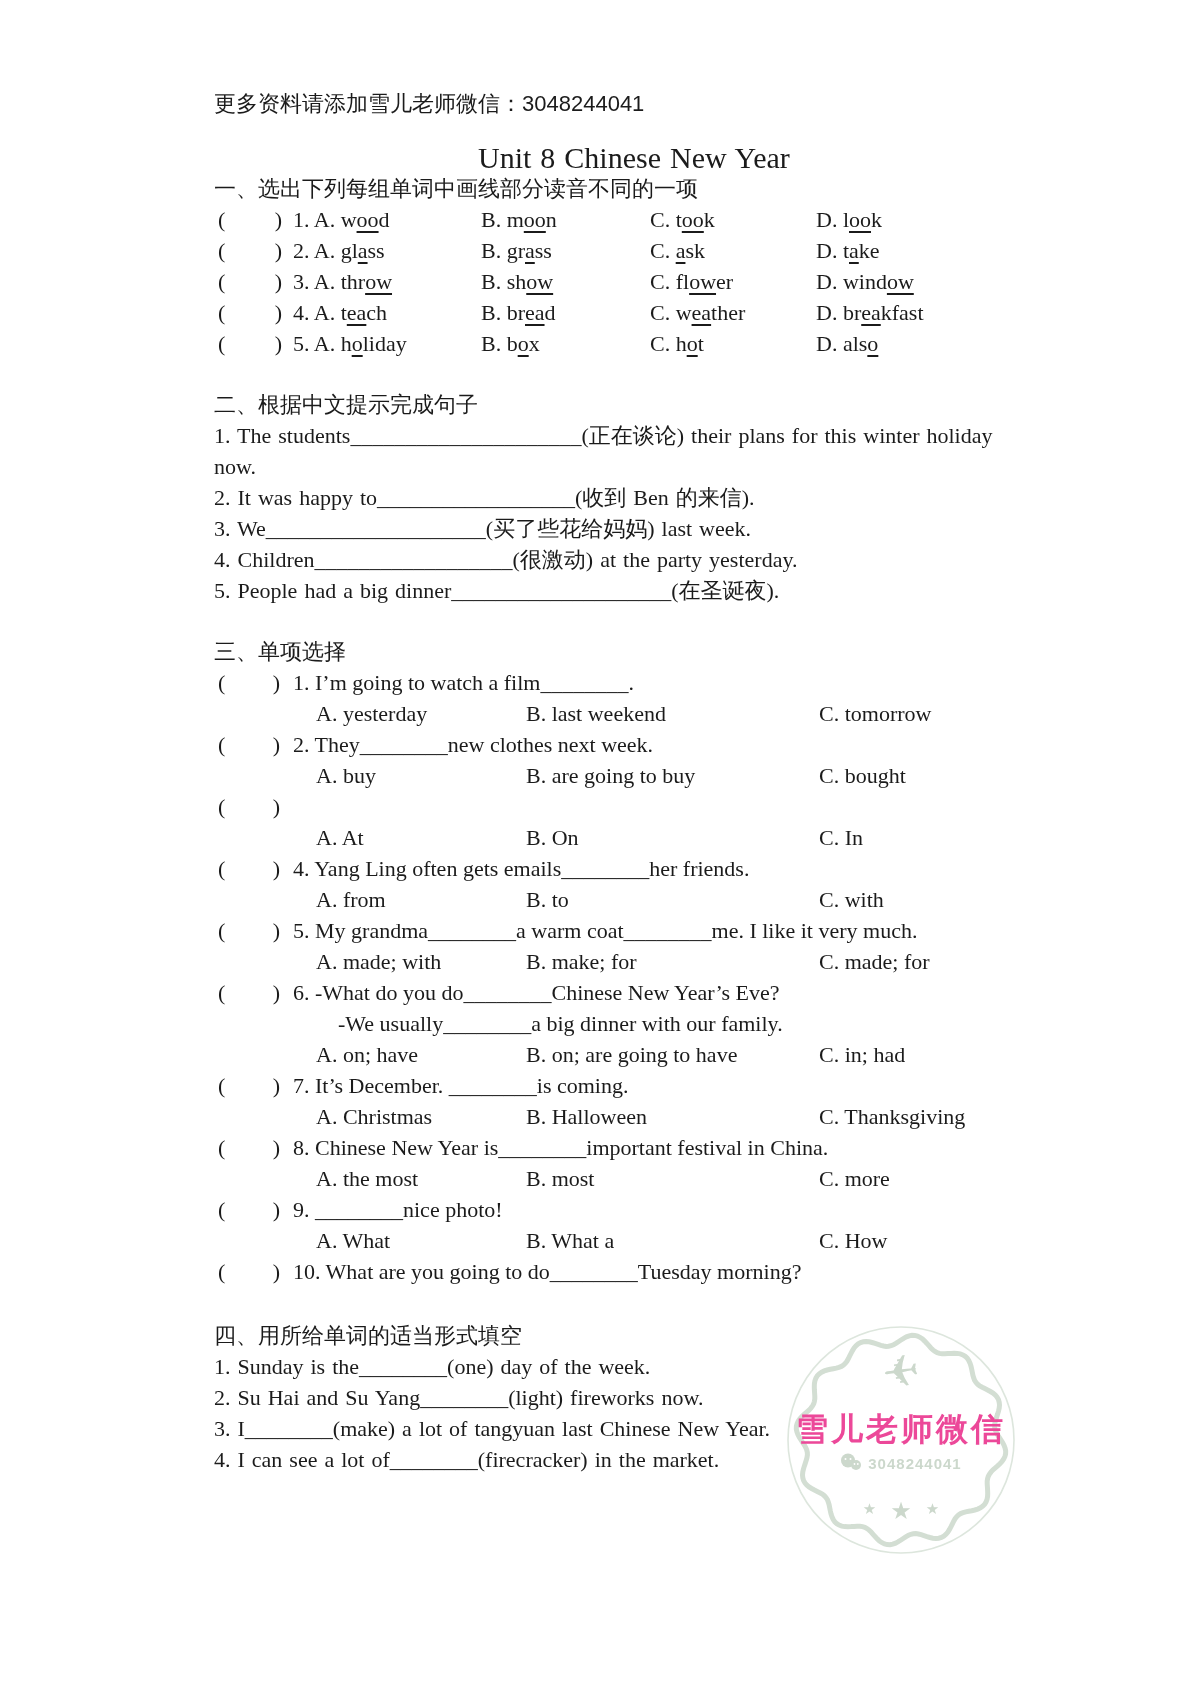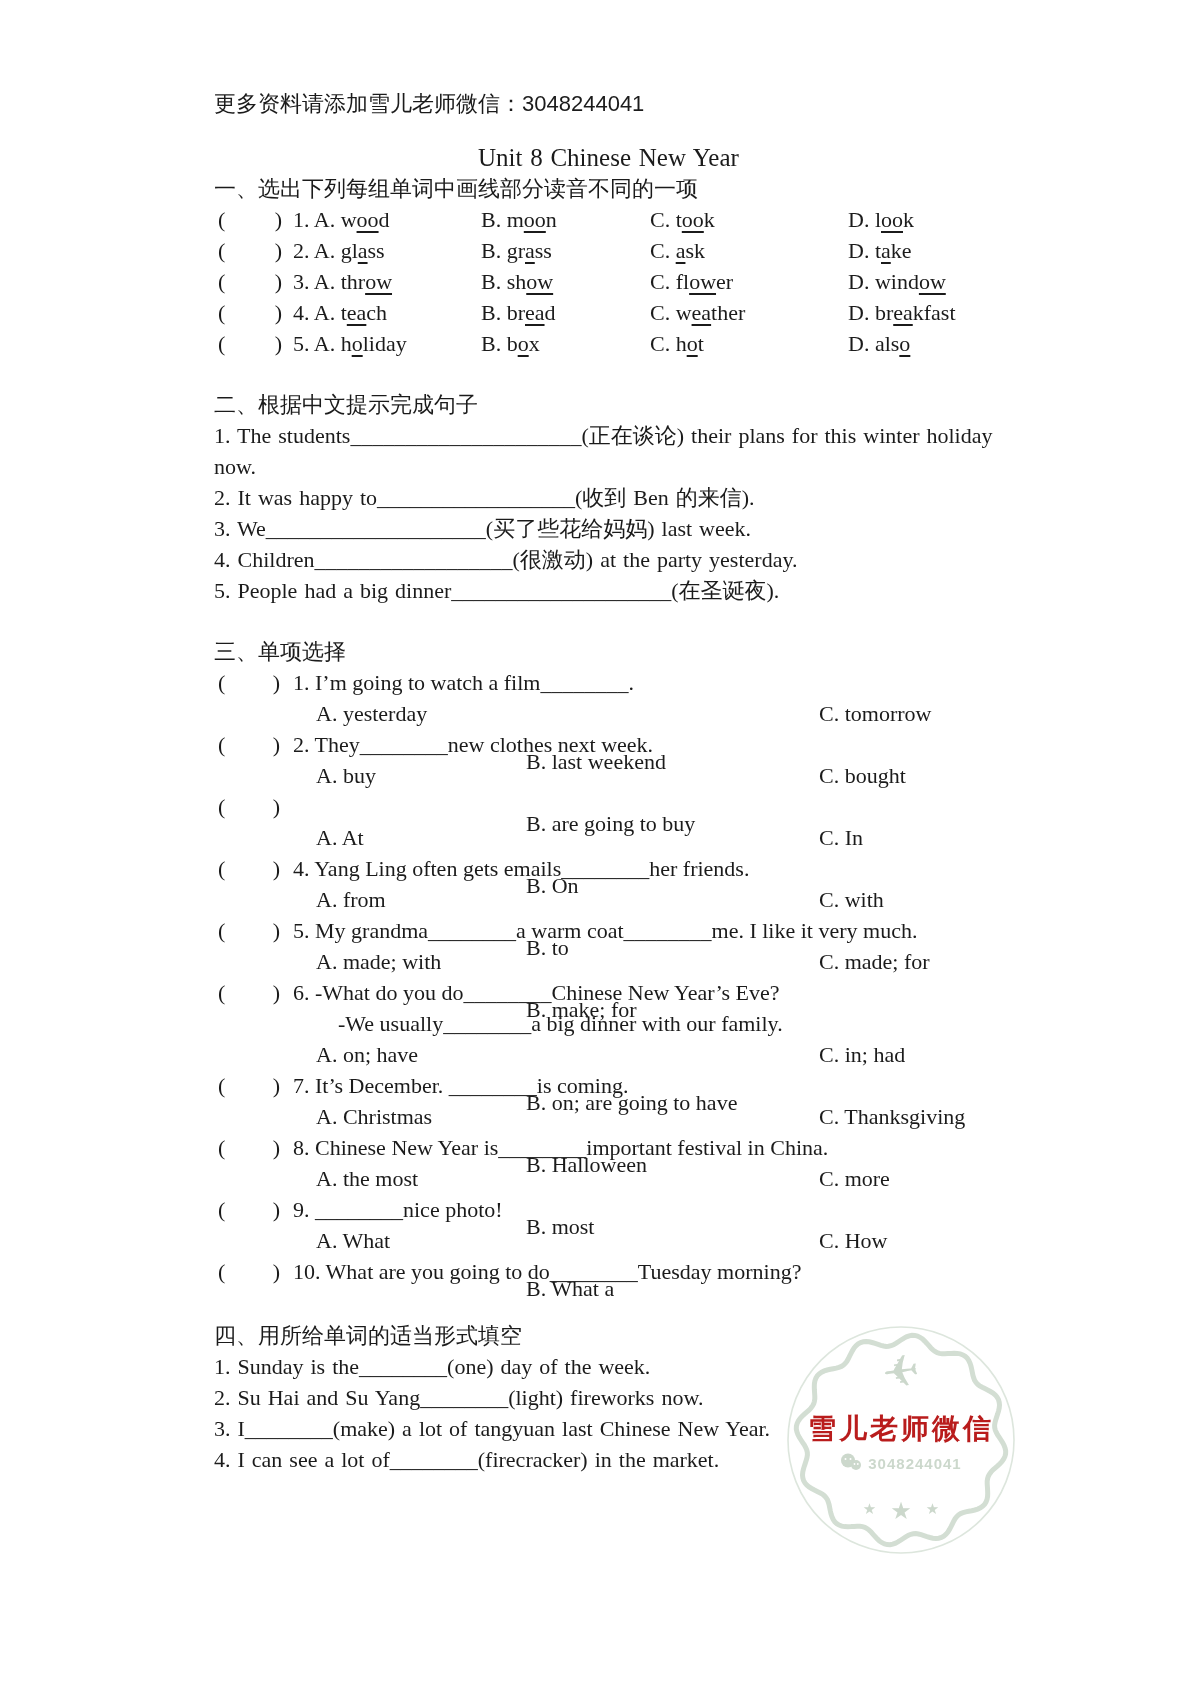--- a/index.html
+++ b/index.html
@@ -7,58 +7,58 @@
     position:relative;
     width:1191px;height:1684px;
     background:#ffffff;
     font-family:"Liberation Serif","DejaVu Serif",serif;
     font-size:22px;color:#1b1b1b;
     overflow:hidden;
     padding-left:48px;
   }
   .content{position:relative;z-index:1;padding:88px 20px 0 166px;}
   .line{height:31px;line-height:31px;white-space:nowrap;word-spacing:1.5px;}
-  .title-line{margin-top:23px;margin-left:264px;width:fit-content;font-size:25px;}
+  .title-line{margin-top:23px;margin-left:264px;width:fit-content;font-size:30px;}
   .sec-heading{height:31px;line-height:31px;}
   .gap30{margin-top:30px;}
   .gap33{margin-top:33px;}
   
   .s1-row{display:flex;height:31px;line-height:31px;white-space:nowrap;}
   .br{display:inline-flex;justify-content:space-between;flex:0 0 auto;}
   .br-s1{width:64px;margin-left:4px;margin-right:11px;}
   .br-s3{width:62px;margin-left:4px;margin-right:13px;}
   .s1-cell{flex:0 0 auto;}
   .s1-c0{width:188px;}
   .s1-c1{width:169px;}
   .s1-c2{width:166px;}
-  .s1-c3{width:auto;margin-left:32px;}
+  .s1-c3{width:auto;}
   .ul{text-decoration:underline;text-decoration-thickness:2px;text-underline-offset:4px;font-family:Liberation Serif, serif;}
   
   .q-line{display:flex;height:31px;line-height:31px;white-space:nowrap;}
   .q-line2{height:31px;line-height:31px;padding-left:124px;white-space:nowrap;}
   .opt-row{display:flex;height:31px;line-height:31px;padding-left:102px;white-space:nowrap;}
   .opt0{flex:0 0 auto;min-width:210px;}
-  .opt1{flex:0 0 auto;min-width:257px;margin-top:48px;}
+  .opt1{flex:0 0 auto;min-width:257px;}
   .opt2{flex:0 0 auto;margin-left:36px;}
   .sans{font-family:"Liberation Sans","DejaVu Sans",sans-serif;}
   
   .watermark{
     position:absolute;left:779px;top:1318px;width:244px;height:244px;
     z-index:0;pointer-events:none;
   }
   .watermark svg.ring{position:absolute;left:0;top:0;}
   .wm-plane{
     position:absolute;left:0;top:30px;width:244px;text-align:center;
     font-size:44px;line-height:48px;color:#ccd8cc;
     font-family:"DejaVu Sans",sans-serif;
     transform:scaleX(-1) rotate(8deg);
   }
   .wm-title{
     position:absolute;left:0;top:97px;width:244px;text-align:center;
-    font-size:28px;line-height:28px;letter-spacing:3px;color:#b91c1c;
+    font-size:32px;line-height:28px;letter-spacing:3px;color:#ec4899;
     font-family:"Liberation Sans","DejaVu Sans",sans-serif;font-weight:bold;
   }
   .wm-num-row{
     position:absolute;left:0;top:135px;width:244px;
     display:flex;justify-content:center;align-items:center;gap:6px;
     color:#ccd8cc;font-family:"Liberation Sans","DejaVu Sans",sans-serif;
     font-size:15px;letter-spacing:1px;font-weight:bold;
   }
   .wm-stars{
     position:absolute;left:0;top:176px;width:244px;

